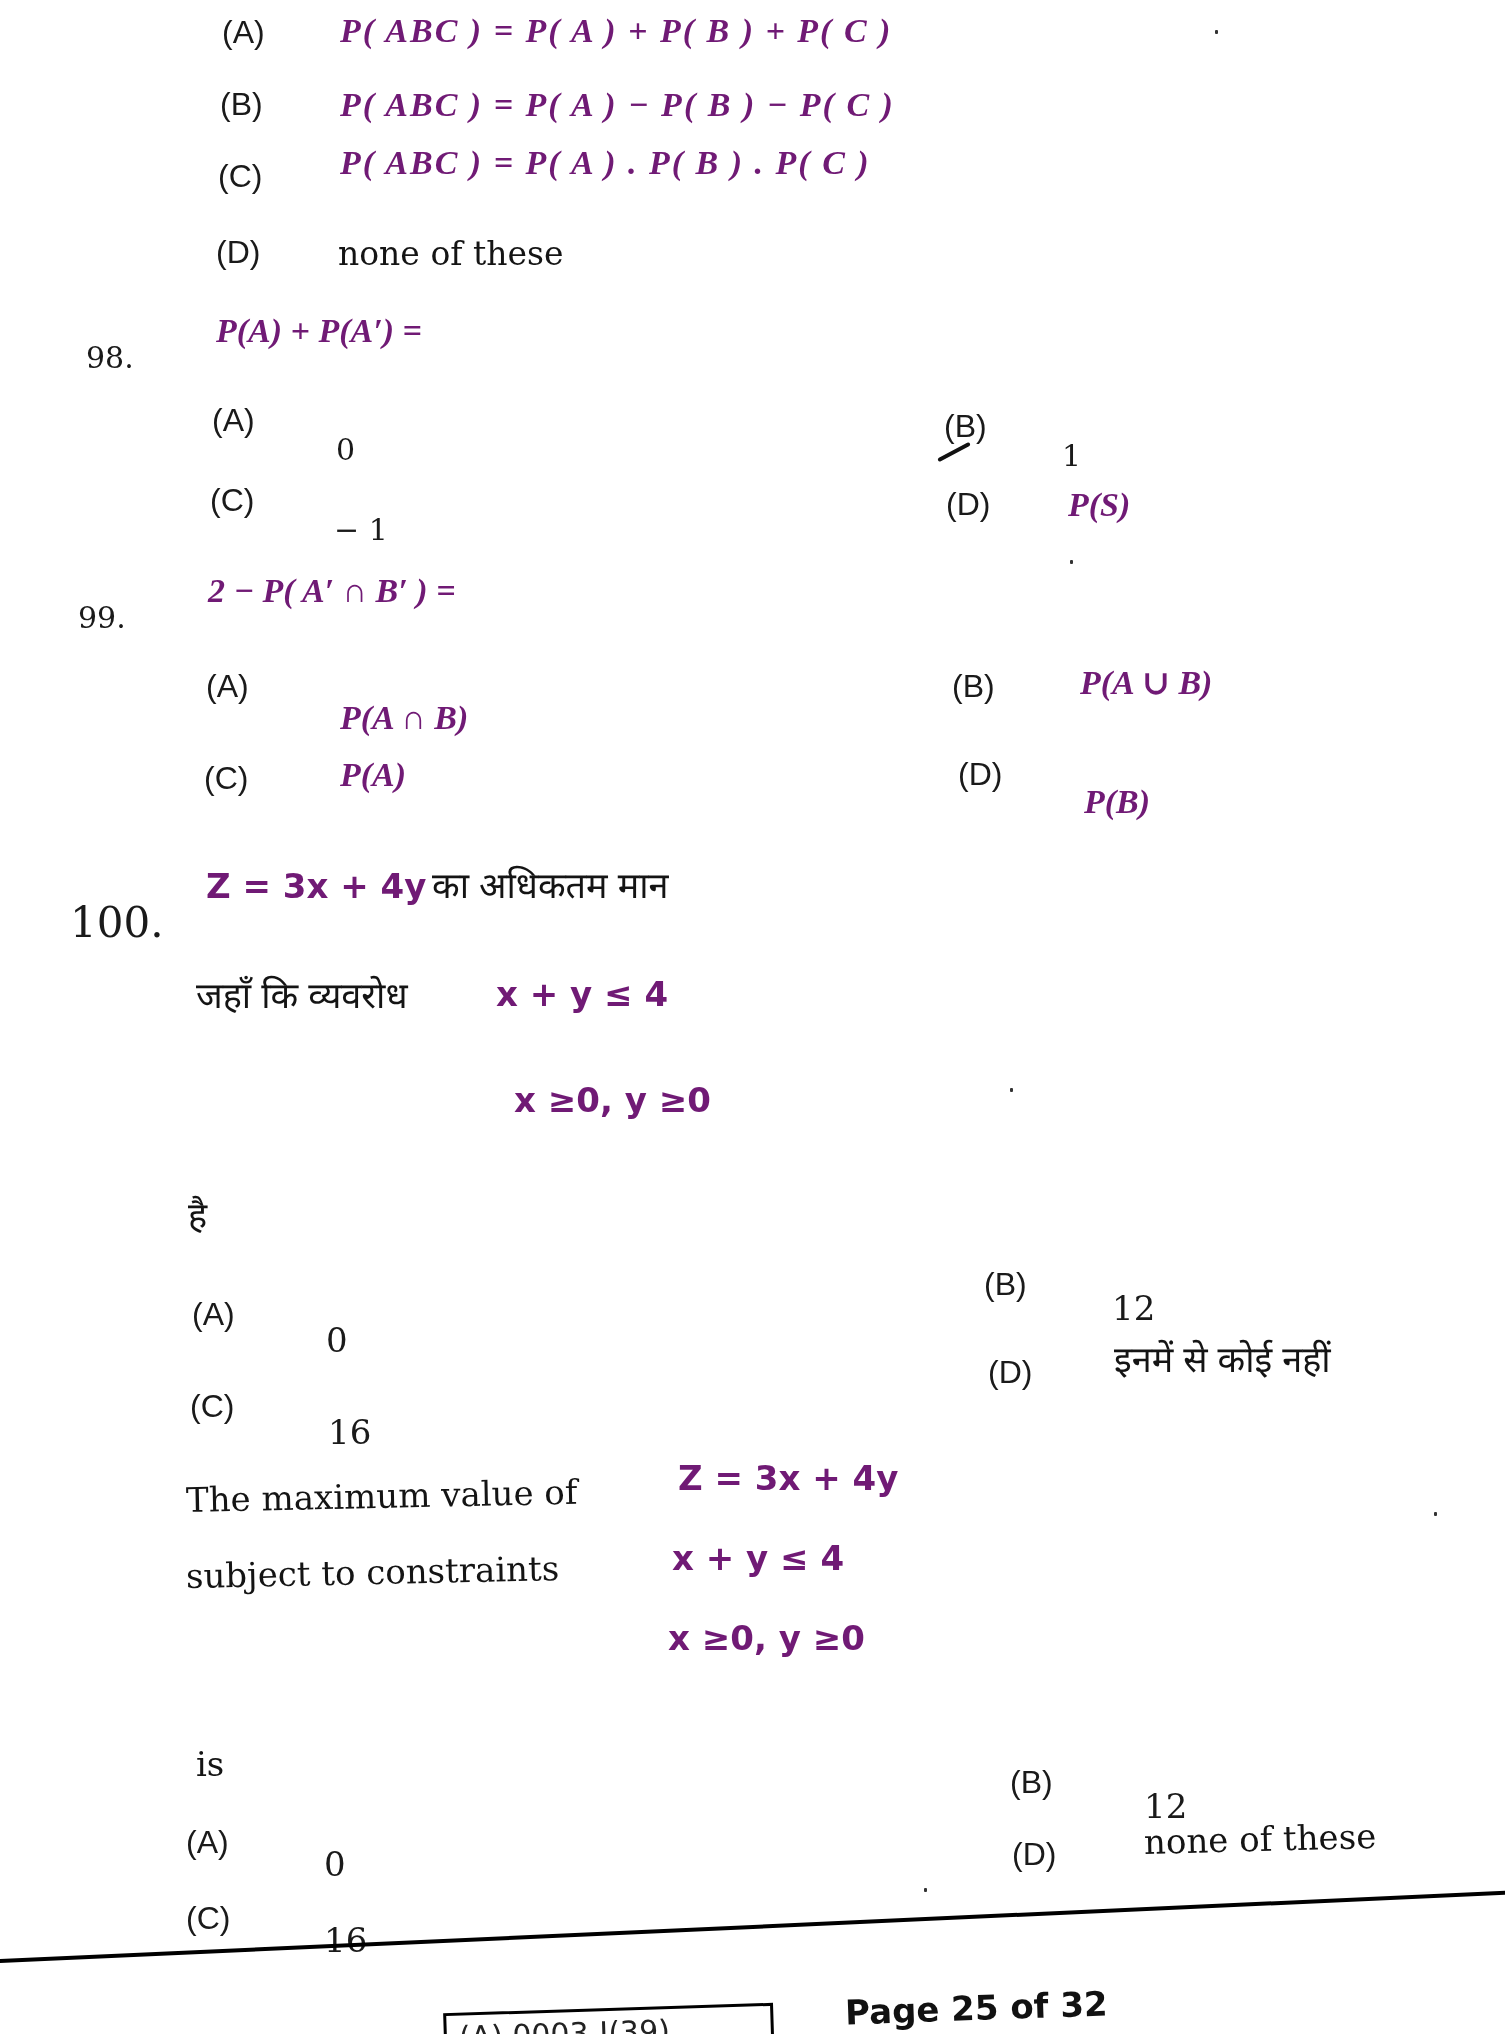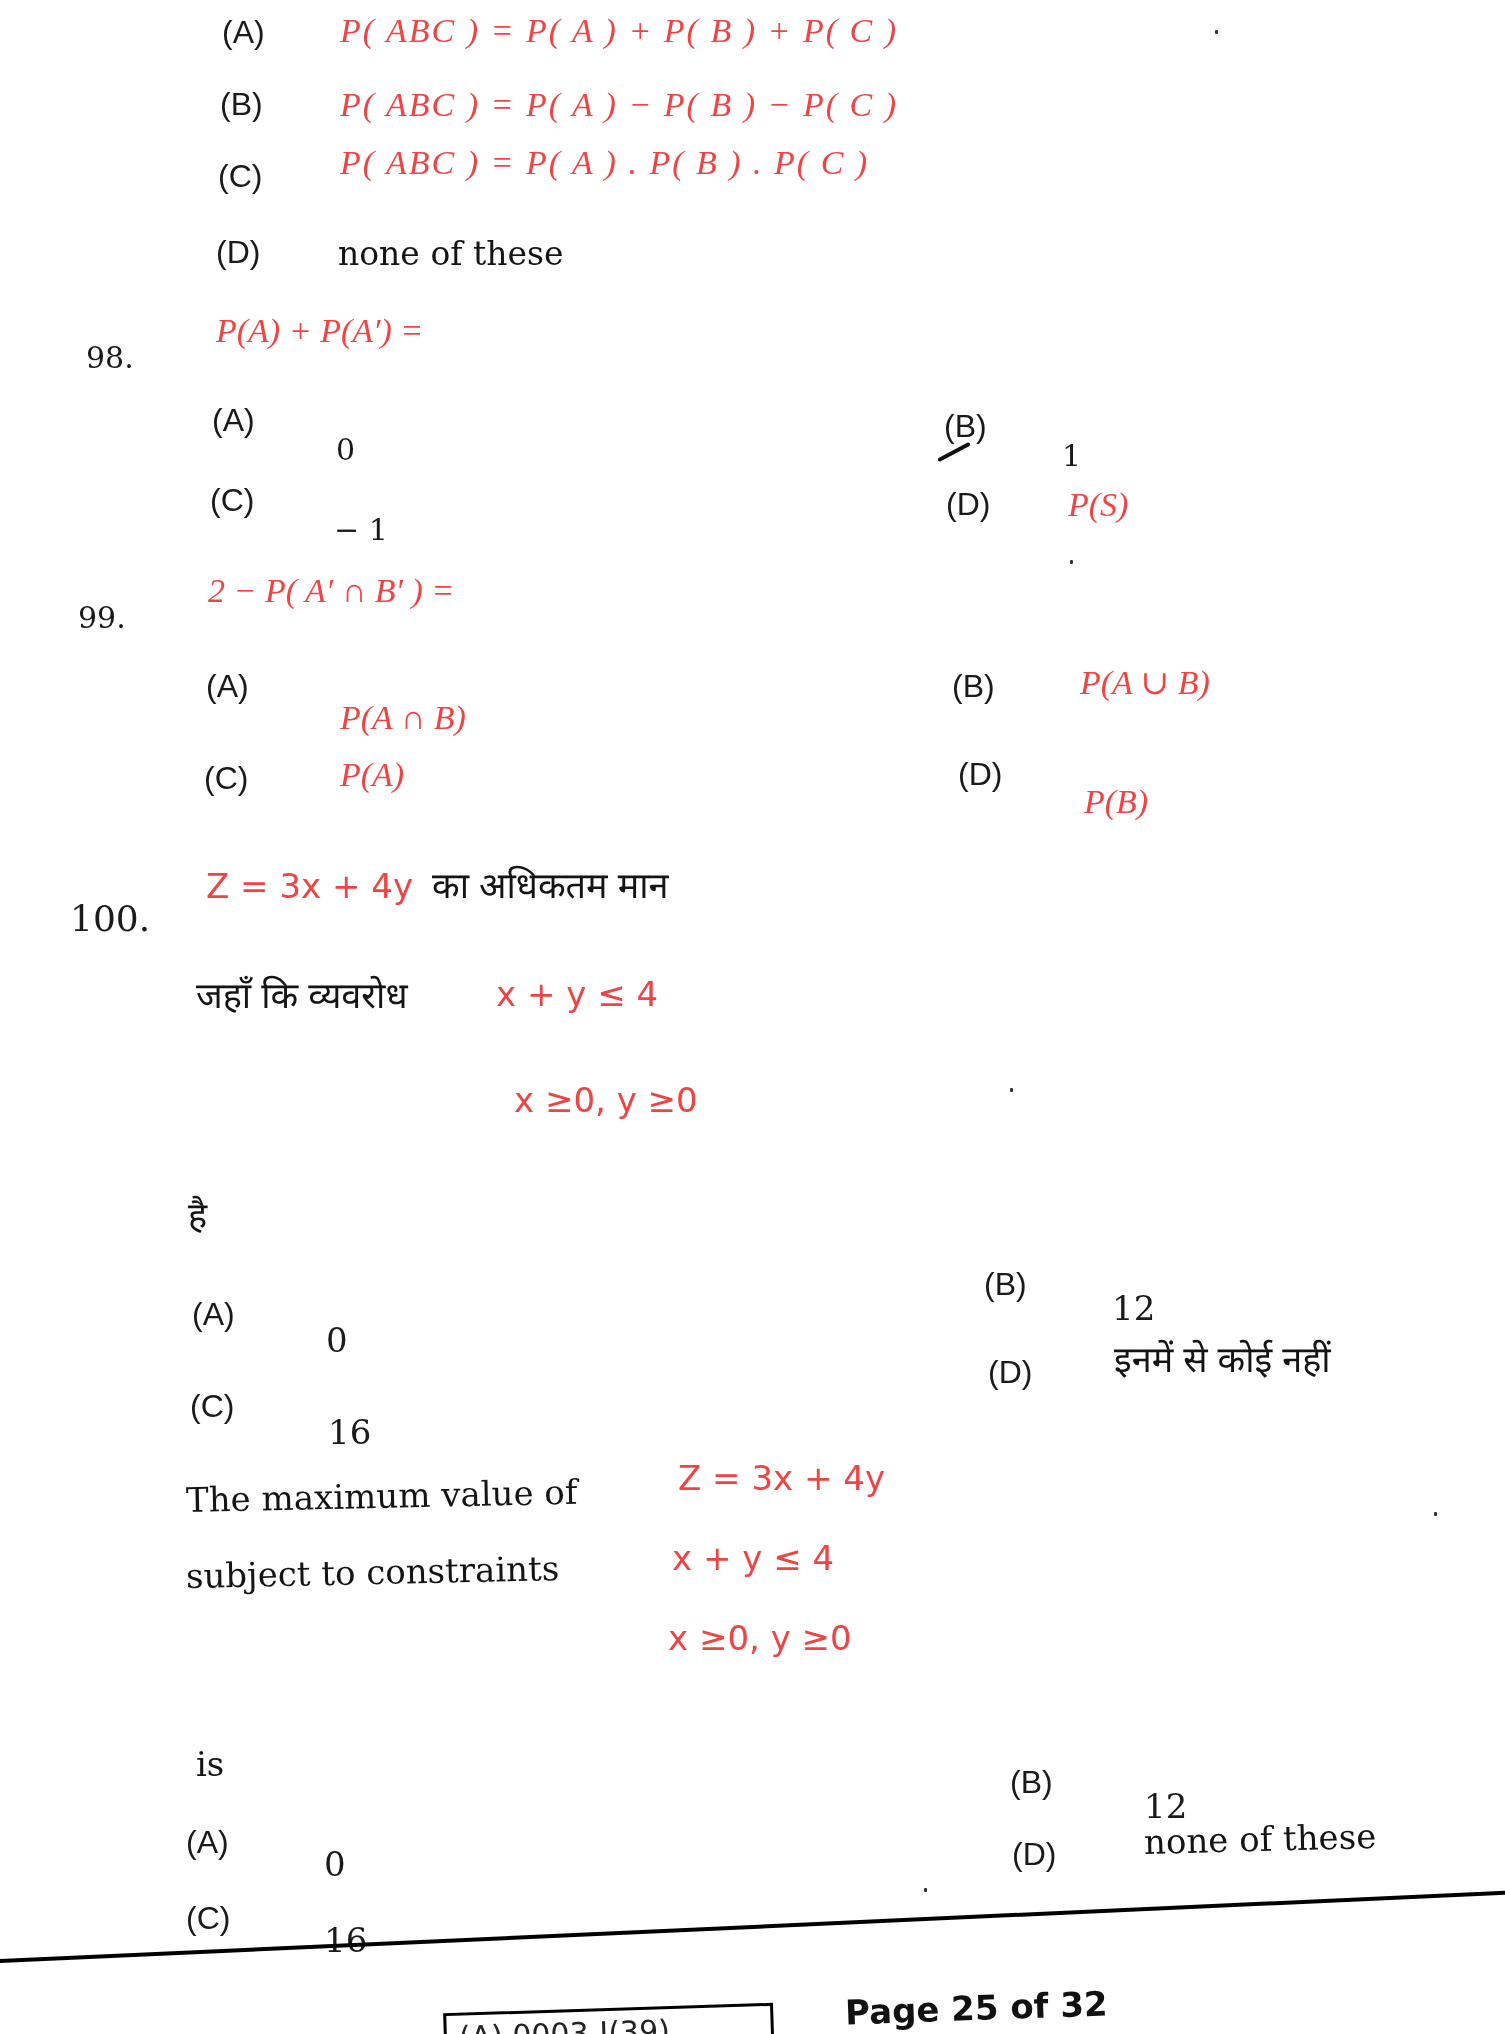--- a/index.html
+++ b/index.html
@@ -4,21 +4,21 @@
 <style>
   html, body { margin: 0; padding: 0; }
   body {
     width: 1505px; height: 2034px; position: relative; overflow: hidden;
     background: #ffffff; color: #161616;
     font-family: "DejaVu Serif", "Liberation Serif", serif;
   }
   .abs { position: absolute; white-space: nowrap; }
   .lbl { font-family: "Liberation Sans", "DejaVu Sans", sans-serif; font-size: 32px; color: #1a1a1a; }
   .num { font-family: "DejaVu Serif", serif; font-size: 30px; color: #1a1a1a; margin-top: 28px; }
-  .math { font-family: "Liberation Serif", "DejaVu Serif", serif; font-style: italic; font-size: 34px; color: #ef4444; }
+  .math { font-family: "Liberation Serif", "DejaVu Serif", serif; font-style: italic; font-size: 34px; color: #701a75; font-weight: bold; }
   .txt { font-family: "DejaVu Serif", serif; font-size: 34px; color: #141414; }
   .hindi { font-family: Liberation Sans, sans-serif; font-size: 36px; color: #141414; }
   .upright { font-style: normal; }
   .tick { position: absolute; width: 36px; height: 4px; background: #111; transform: rotate(-28deg); border-radius: 2px; }
   .speck { position: absolute; width: 3px; height: 4px; background: #333; border-radius: 1px; }
   .fold {
     position: absolute; left: -20px; top: 1960px; width: 1560px; height: 0;
     border-top: 4px solid #000; transform-origin: left top; transform: rotate(-2.6deg);
   }
   .code-box {
@@ -78,21 +78,21 @@
   <span class="abs math" style="left:1080px;top:662px;">P(A ∪ B)</span>
 
   <span class="abs lbl" style="left:204px;top:760px;">(C)</span>
   <span class="abs math" style="left:340px;top:756px;">P(A)</span>
 
   <span class="abs lbl" style="left:958px;top:756px;">(D)</span>
   <span class="abs math" style="left:1084px;top:783px;">P(B)</span>
 </div>
 
 <div>
-  <span class="abs num" style="left:70px;top:870px;font-size:36px;">100.</span>
+  <span class="abs num" style="left:70px;top:870px;font-size:42px;">100.</span>
   <span class="abs math upright" style="left:206px;top:866px;font-family:'DejaVu Sans',sans-serif;font-size:34px;">Z = 3x + 4y</span>
   <span class="abs hindi" style="left:432px;top:860px;">का अधिकतम मान</span>
 
   <span class="abs hindi" style="left:196px;top:970px;">जहाँ कि व्यवरोध</span>
   <span class="abs math upright" style="left:496px;top:974px;font-family:'DejaVu Sans',sans-serif;">x + y ≤ 4</span>
   <span class="abs math upright" style="left:514px;top:1080px;font-family:'DejaVu Sans',sans-serif;">x ≥0, y ≥0</span>
   <span class="abs hindi" style="left:188px;top:1190px;">है</span>
 
   <span class="abs lbl" style="left:192px;top:1296px;">(A)</span>
   <span class="abs num" style="left:326px;top:1292px;font-size:34px;">0</span>

